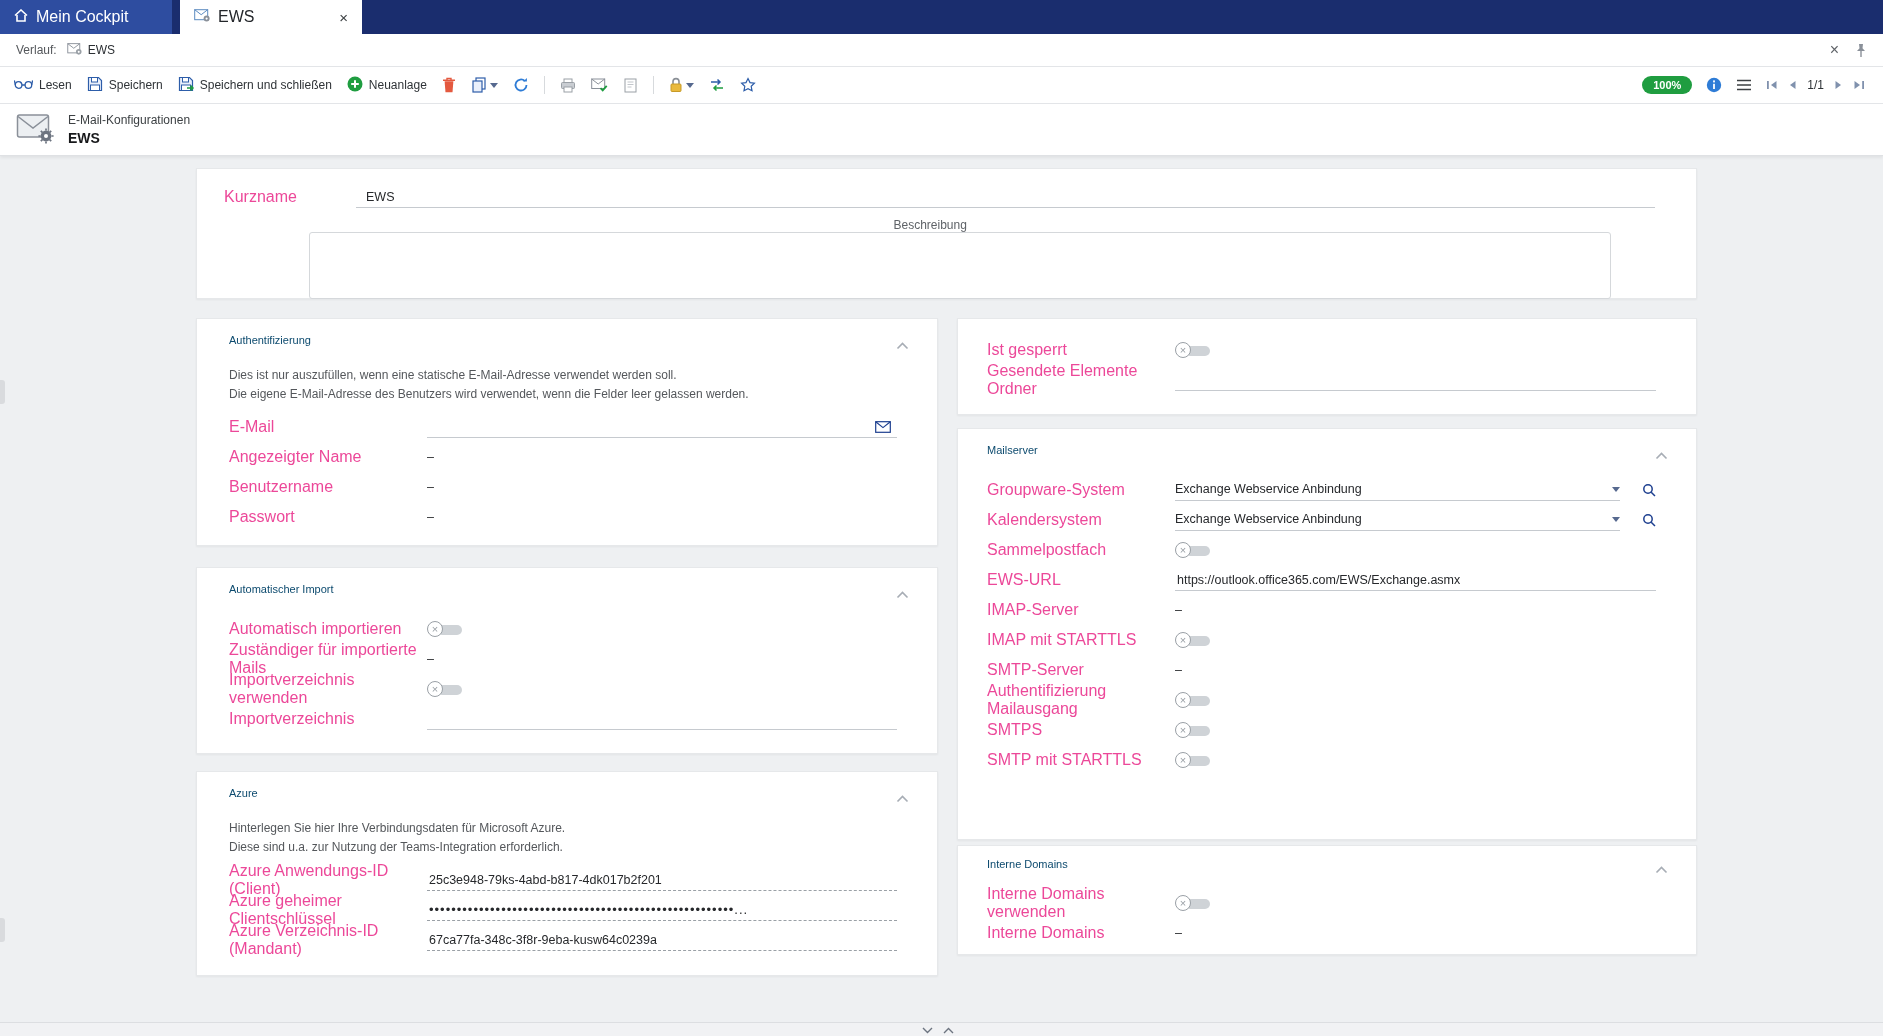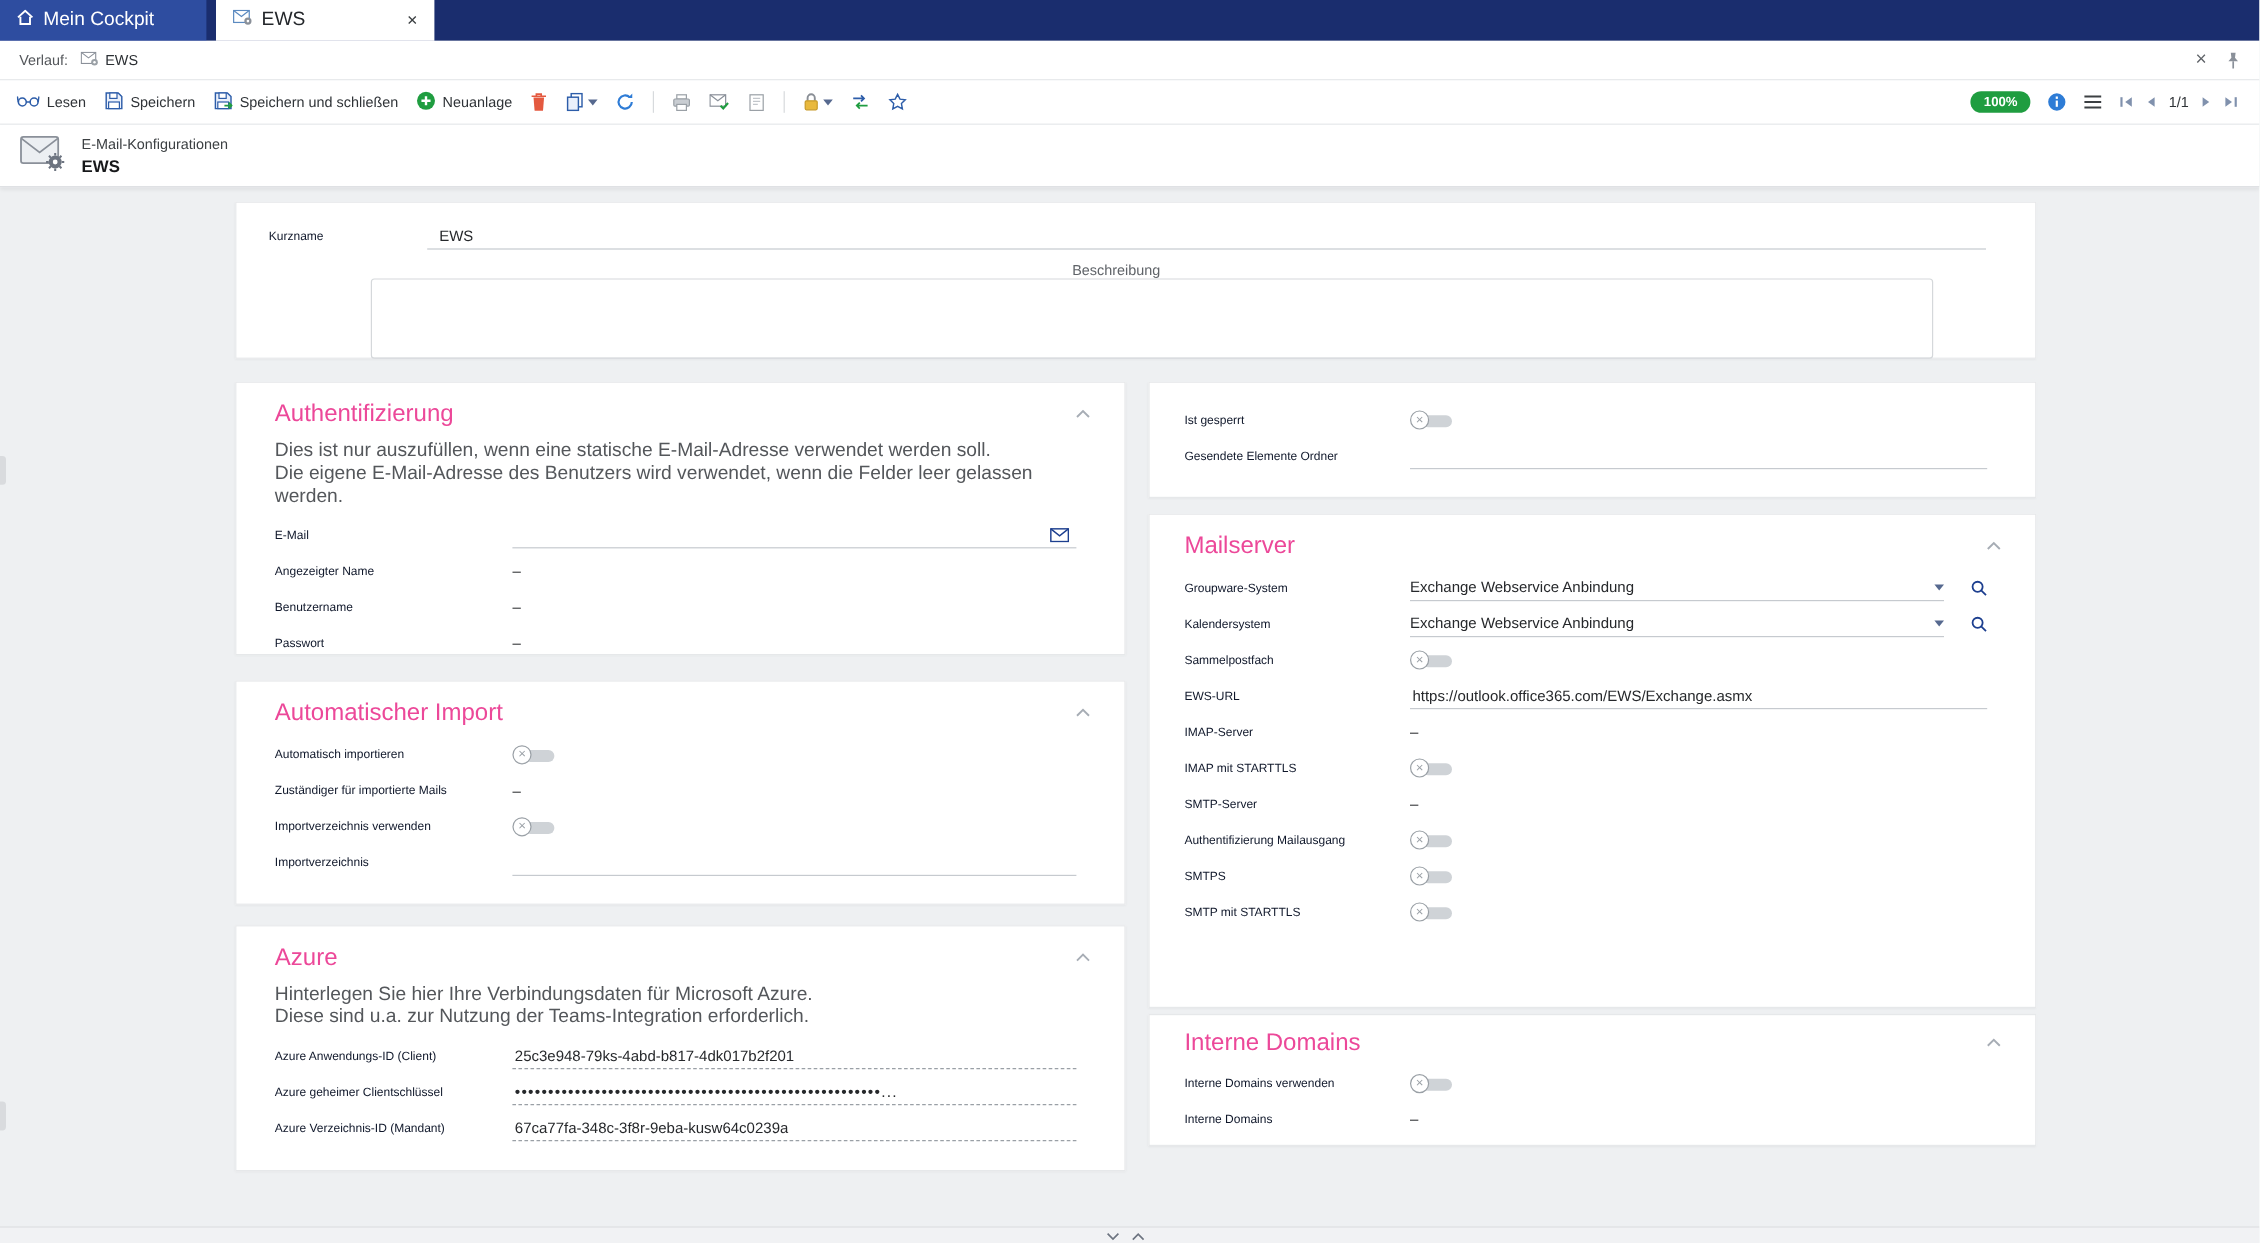--- a/index.html
+++ b/index.html
@@ -37,27 +37,27 @@
 
   
   .recheader{position:absolute;top:104px;left:0;width:100%;height:52px;background:#fff;border-bottom:1px solid #dfe1e4;box-shadow:0 2px 3px rgba(0,0,0,.06);display:flex;align-items:center;padding:0 16px;gap:14px;z-index:2;}
   .rh-text{display:flex;flex-direction:column;justify-content:center;}
   .rh-cat{font-size:12px;color:#3c4043;}
   .rh-title{font-size:14px;font-weight:bold;color:#17181a;margin-top:3px;}
 
   
   .card{position:absolute;background:#fff;border:1px solid #e6e8ea;box-shadow:0 1px 2px rgba(0,0,0,.05);}
   .card-head{display:flex;align-items:flex-start;justify-content:space-between;padding:15px 26px 0 32px;height:33px;}
-  .card-title{font-size:20px;color:#ec4899;}
+  .card-title{font-size:11px;color:#0c4a6e;}
   .chev-btn{cursor:pointer;padding:2px;}
   .hints{margin:14px 40px 0 32px;}
-  .hint{font-size:16px;color:#54575b;line-height:19px;}
+  .hint{font-size:12px;color:#54575b;line-height:19px;}
   .rows{margin-top:8px;}
   .frow{display:flex;align-items:center;height:30px;padding-left:32px;padding-right:40px;}
-  .frow .lbl{flex:none;width:198px;font-size:10px;color:#0f172a;}
+  .frow .lbl{flex:none;width:198px;font-size:16px;color:#ec4899;}
   .frow-r{padding-left:29px;}
   .frow-r .lbl{width:188px;}
   .val{font-size:12.5px;color:#26282b;}
   .linefield{position:relative;display:flex;align-items:flex-end;height:21px;border-bottom:1px solid #c6cacf;cursor:text;}
   .linefield .val{padding:0 0 3px 2px;white-space:nowrap;overflow:hidden;}
   .lf-icon{position:absolute;right:6px;bottom:4px;display:flex;}
   .dotted{border-bottom:1px dashed #9aa0a6;}
   .selectfield{display:flex;align-items:center;width:446px;height:21px;border-bottom:1px solid #c6cacf;cursor:pointer;}
   .selectfield .val{flex:1;padding-bottom:2px;white-space:nowrap;overflow:hidden;}
   .mag{margin-left:22px;display:flex;cursor:pointer;}

